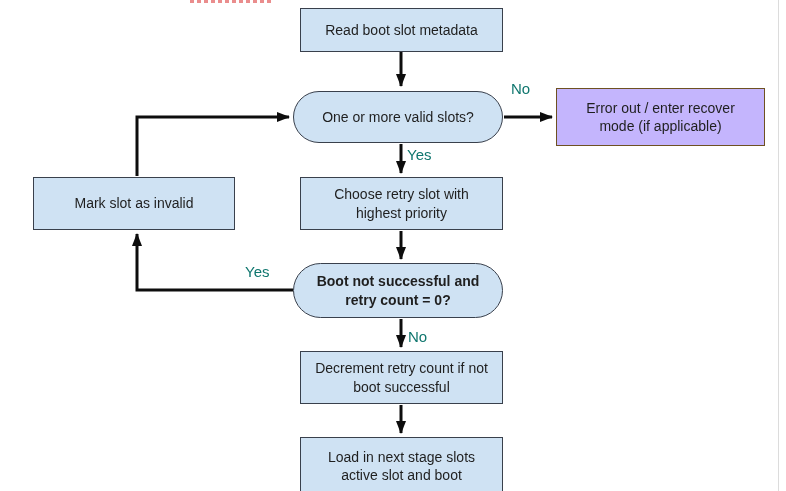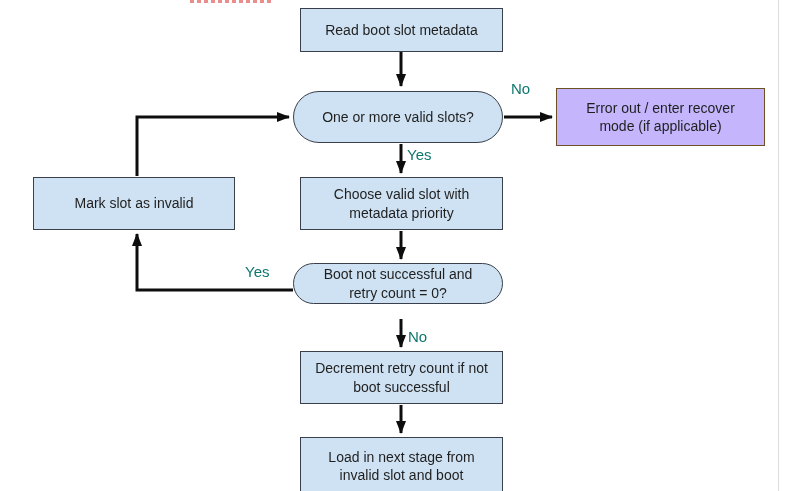--- a/index.html
+++ b/index.html
@@ -90,37 +90,37 @@
 
   <div class="node" style="left:300px; top:8px; width:203px; height:44px;">
     <span class="node-label">Read boot slot metadata</span>
   </div>
 
   <div class="node orange" style="left:556px; top:88px; width:209px; height:58px;">
     <span class="node-label">Error out / enter recover mode (if applicable)</span>
   </div>
 
   <div class="node" style="left:300px; top:177px; width:203px; height:53px;">
-    <span class="node-label">Choose valid slot with metadata priority</span>
+    <span class="node-label">Choose retry slot with highest priority</span>
   </div>
 
-  <div class="node stadium" style="left:293px; top:263px; width:210px; height:41px;">
+  <div class="node stadium" style="left:293px; top:263px; width:210px; height:55px;font-weight:bold;">
     <span class="node-label">Boot not successful and retry count = 0?</span>
   </div>
 
   <div class="node" style="left:33px; top:177px; width:202px; height:53px;">
     <span class="node-label">Mark slot as invalid</span>
   </div>
 
   <div class="node" style="left:300px; top:351px; width:203px; height:53px;">
     <span class="node-label">Decrement retry count if not boot successful</span>
   </div>
 
   <div class="node" style="left:300px; top:437px; width:203px; height:58px;">
-    <span class="node-label">Load in next stage from invalid slot and boot</span>
+    <span class="node-label">Load in next stage slots active slot and boot</span>
   </div>
 
   <span class="edge-label" style="left:511px; top:80px;">No</span>
   <span class="edge-label" style="left:407px; top:146px;">Yes</span>
   <span class="edge-label" style="left:245px; top:263px;">Yes</span>
   <span class="edge-label" style="left:408px; top:328px;">No</span>
 
 </div>
 
 </body></html>

